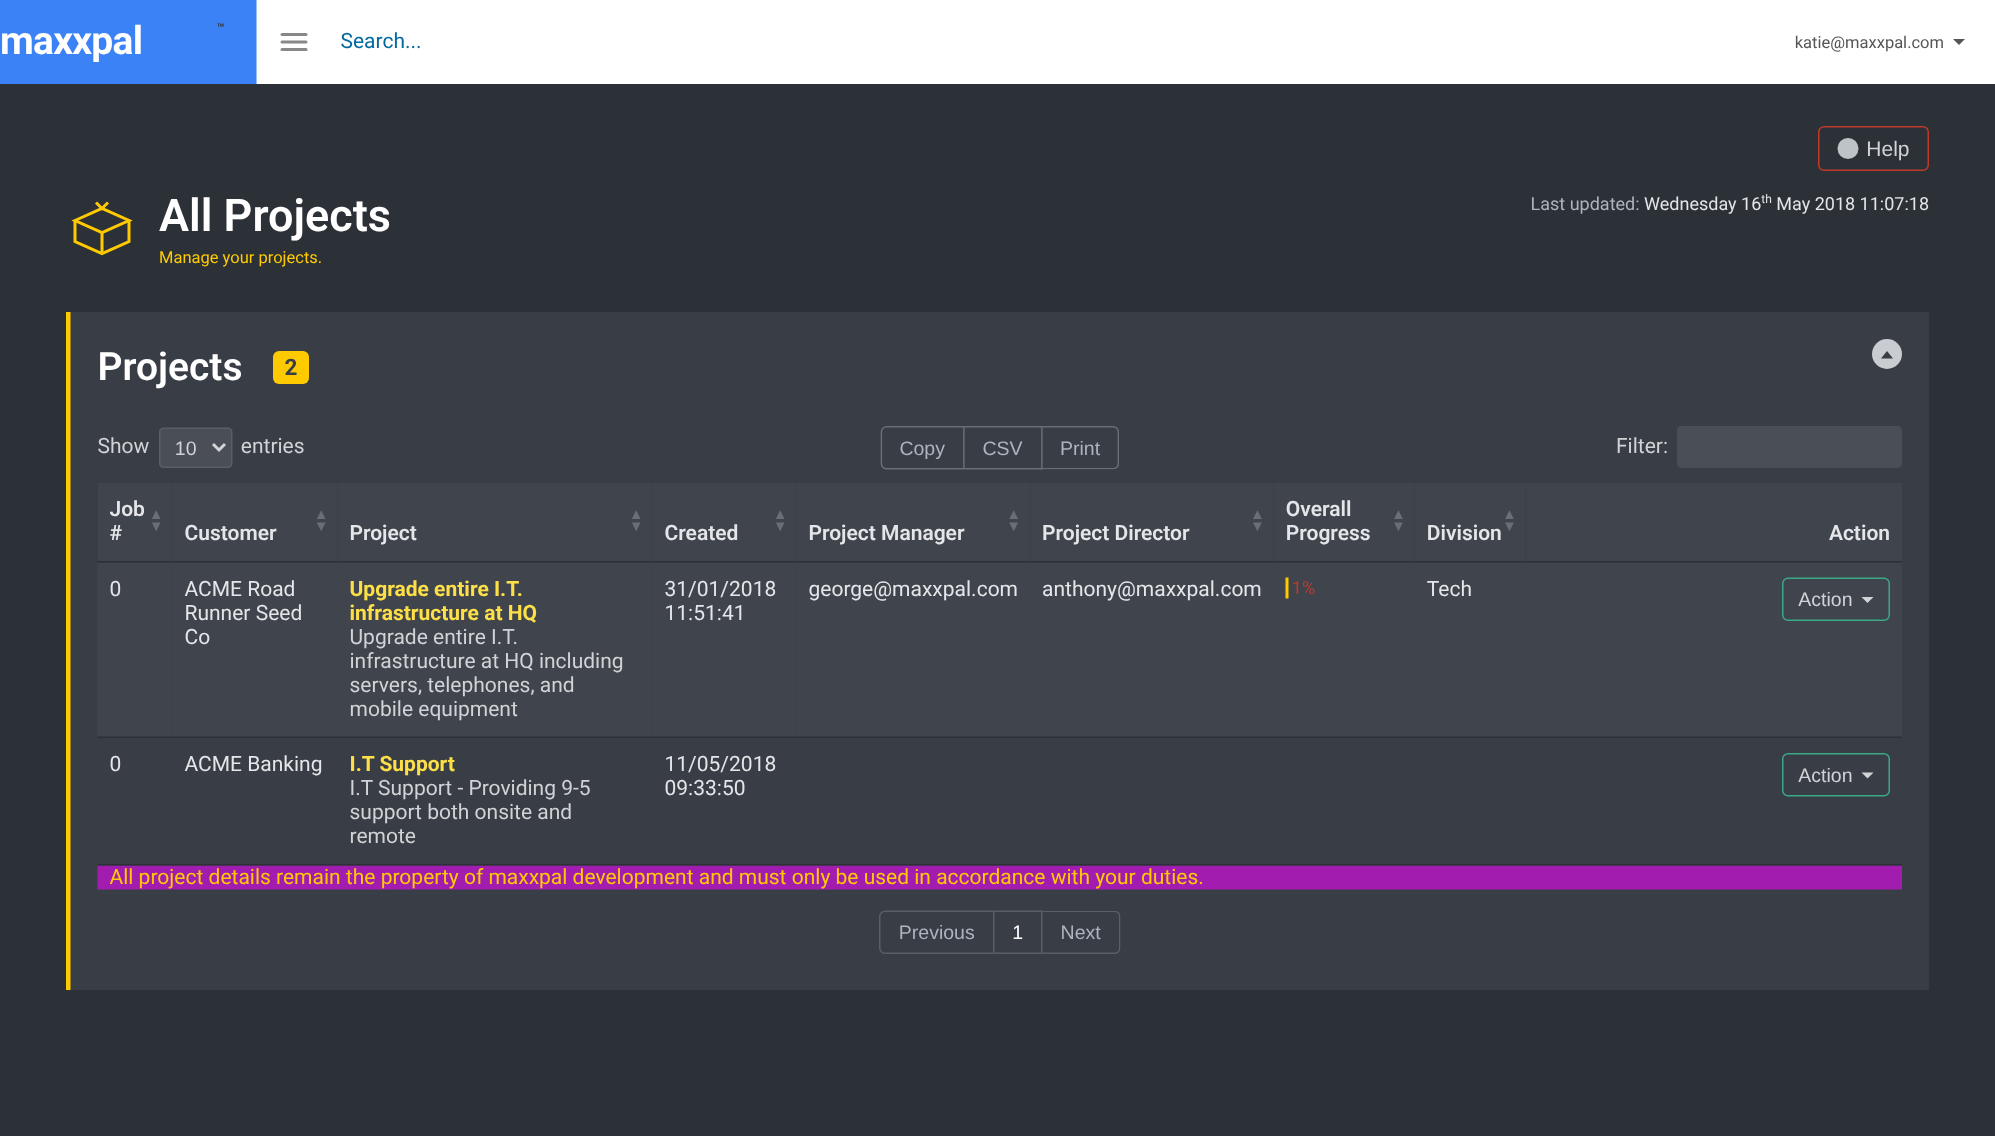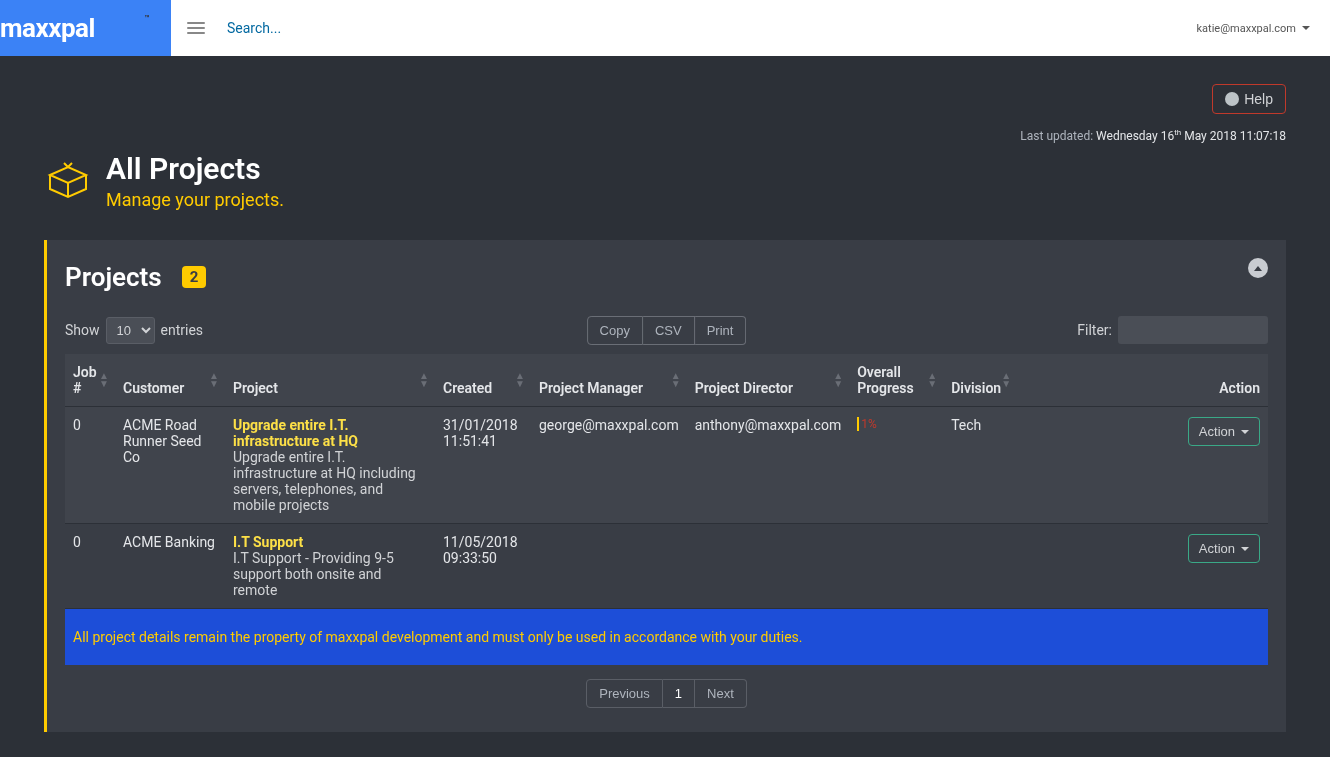--- a/index.html
+++ b/index.html
@@ -16,24 +16,24 @@
 .user-menu { padding-right: 20px; color: #555; font-size: 11px; cursor: pointer; display: flex; align-items: center; gap: 4px; }
 .caret-down { width: 0; height: 0; border-left: 4px solid transparent; border-right: 4px solid transparent; border-top: 4px solid #555; margin-left: 2px; }
 
 
 .page { padding: 28px 44px 40px 44px; }
 .page-header-row { display: flex; justify-content: flex-end; margin-bottom: 14px; }
 .help-btn { border: 1px solid #c0392b; color: #d1d3d6; padding: 6px 12px; border-radius: 4px; font-size: 14px; cursor: pointer; display: flex; align-items: center; gap: 5px; background: transparent; }
 .help-icon { width: 14px; height: 14px; border-radius: 50%; background: #bdc3c7; display: inline-block; position: relative; }
 
 .title-row { display: flex; justify-content: space-between; align-items: flex-start; margin-bottom: 30px; }
-.title-left { display: flex; align-items: center; gap: 14px; margin-top: 24px; }
+.title-left { display: flex; align-items: center; gap: 14px; }
 .package-icon { width: 48px; height: 48px; color: #ffcb00; }
 .page-title { color: #fff; font-size: 30px; font-weight: 600; line-height: 1.1; }
-.page-subtitle { color: #ffcb00; font-size: 18px; margin-top: 4px; }
+.page-subtitle { color: #ffcb00; font-size: 11px; margin-top: 4px; }
 .last-updated { color: #aeb4bd; font-size: 12px; text-align: right; }
 .last-updated .date { color: #e4e6e9; }
 .th-sup { font-size: 8px; vertical-align: super; }
 
 
 .panel-wrap { border-left: 3px solid #ffcb00; background: #393d45; padding: 0; }
 .panel-inner { padding: 22px 0 24px 0; position: relative; }
 .collapse-btn { position: absolute; top: 18px; right: 18px; width: 20px; height: 20px; border-radius: 50%; background: #c9ccd1; display: flex; align-items: center; justify-content: center; cursor: pointer; }
 .collapse-btn::after { content: ''; width: 0; height: 0; border-left: 4px solid transparent; border-right: 4px solid transparent; border-bottom: 5px solid #393d45; }
 
@@ -59,21 +59,21 @@
 .data-table th:last-child { text-align: right; }
 .data-table td { padding: 10px 8px; vertical-align: top; color: #e4e6e9; font-size: 14px; border-bottom: 1px solid #2c3037; }
 .data-table tbody tr:nth-child(odd) { background: #40444c; }
 .data-table tbody tr:nth-child(even) { background: #393d45; }
 .proj-name { font-weight: 700; color: #fde047; }
 .proj-desc { color: #d1d3d6; font-weight: 400; }
 .action-btn { background: transparent; border: 1px solid #3aa987; color: #d1d3d6; padding: 6px 10px; border-radius: 4px; font-size: 13px; cursor: pointer; display: inline-flex; align-items: center; gap: 4px; }
 .progress-text { color: #c0392b; font-size: 12px; display: flex; align-items: center; }
 .progress-bar-bit { display: inline-block; width: 2px; height: 14px; background: #ffcb00; margin-right: 2px; }
 
-.notice-row td { background: #1d4ed8; color: #ffcb00; padding: 20px 8px; border: none; }
+.notice-row td { background: #a21caf; color: #ffcb00; padding: 0 8px; border: none; }
 
 
 .pagination-row { display: flex; justify-content: center; padding: 14px 18px 0 18px; gap: 0; }
 .page-btn { background: transparent; border: 1px solid #5a5e66; color: #aeb4bd; padding: 6px 12px; font-size: 13px; cursor: pointer; }
 .page-btn + .page-btn { border-left: none; }
 .page-btn.active { color: #fff; }
 .page-btn:first-child { border-radius: 4px 0 0 4px; }
 .page-btn:last-child { border-radius: 0 4px 4px 0; }
 
 .create-row { padding: 22px 18px 0 18px; }
@@ -182,21 +182,21 @@
             <th class="col-division"><span>Division</span><span class="sort-icons">▲<br>▼</span></th>
             <th class="col-action"><span>Action</span></th>
           </tr>
         </thead>
         <tbody>
           <tr>
             <td>0</td>
             <td>ACME Road Runner Seed Co</td>
             <td>
               <div class="proj-name">Upgrade entire I.T. infrastructure at HQ</div>
-              <div class="proj-desc">Upgrade entire I.T. infrastructure at HQ including servers, telephones, and mobile projects</div>
+              <div class="proj-desc">Upgrade entire I.T. infrastructure at HQ including servers, telephones, and mobile equipment</div>
             </td>
             <td>31/01/2018 11:51:41</td>
             <td>george@maxxpal.com</td>
             <td>anthony@maxxpal.com</td>
             <td>
               <span class="progress-text">
                   <span class="progress-bar-bit"></span>
                   <span>1%</span>
                 </span>
             </td>

